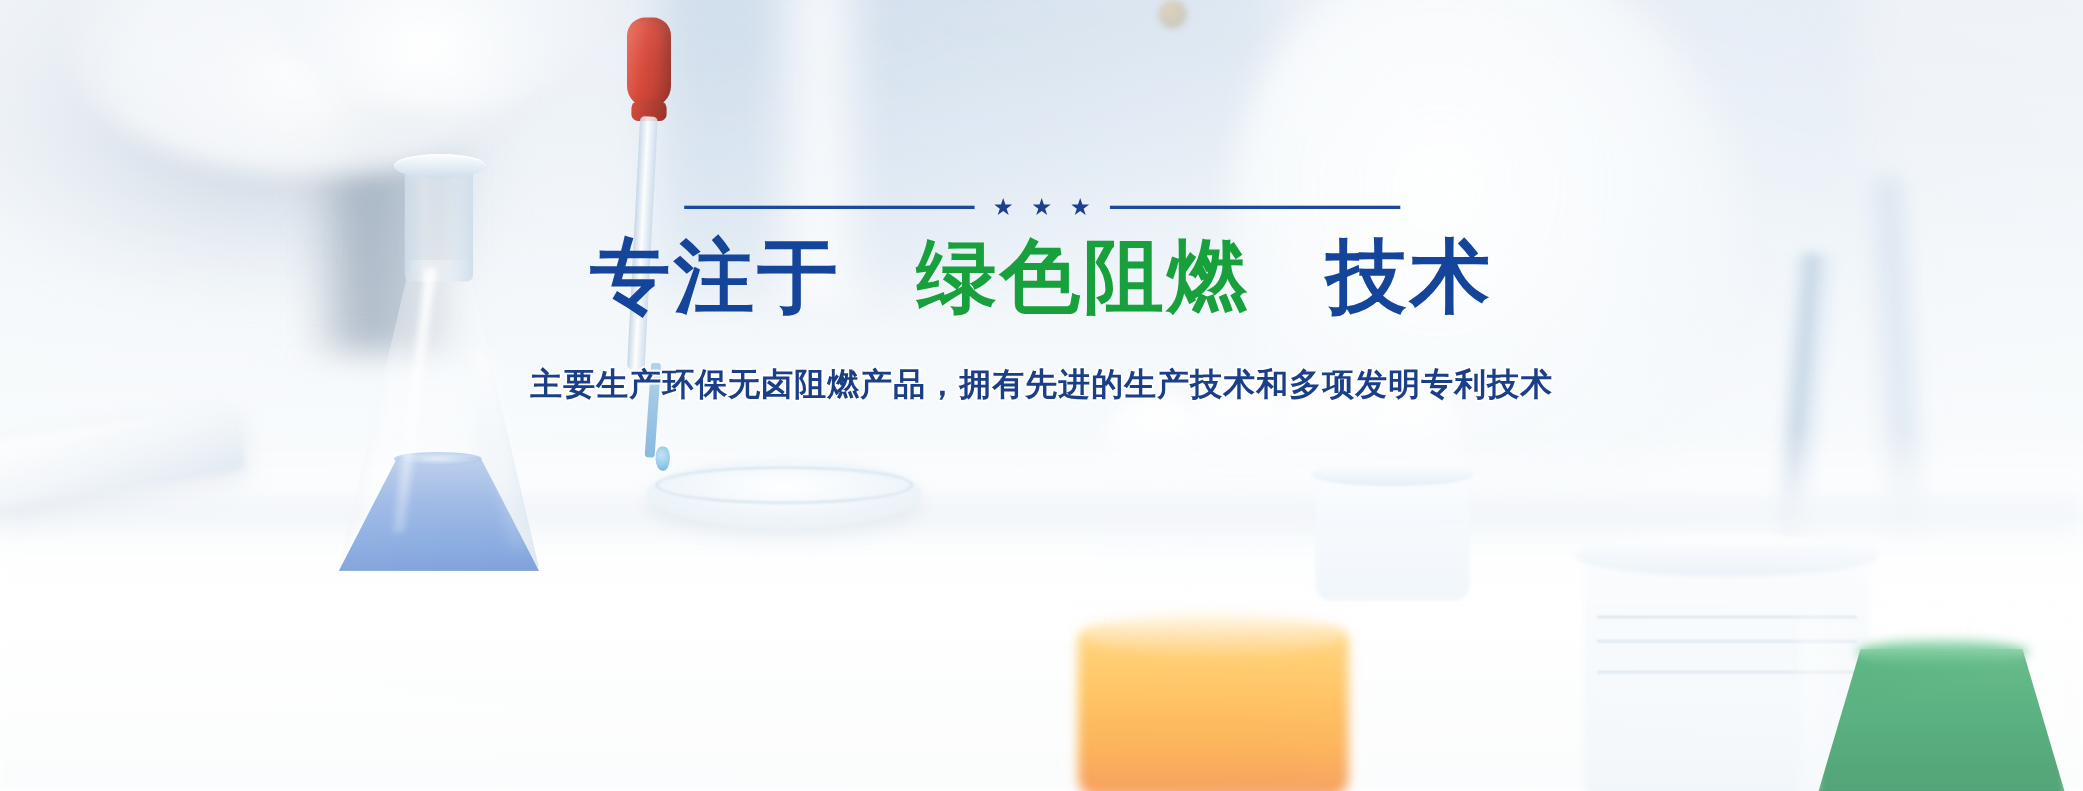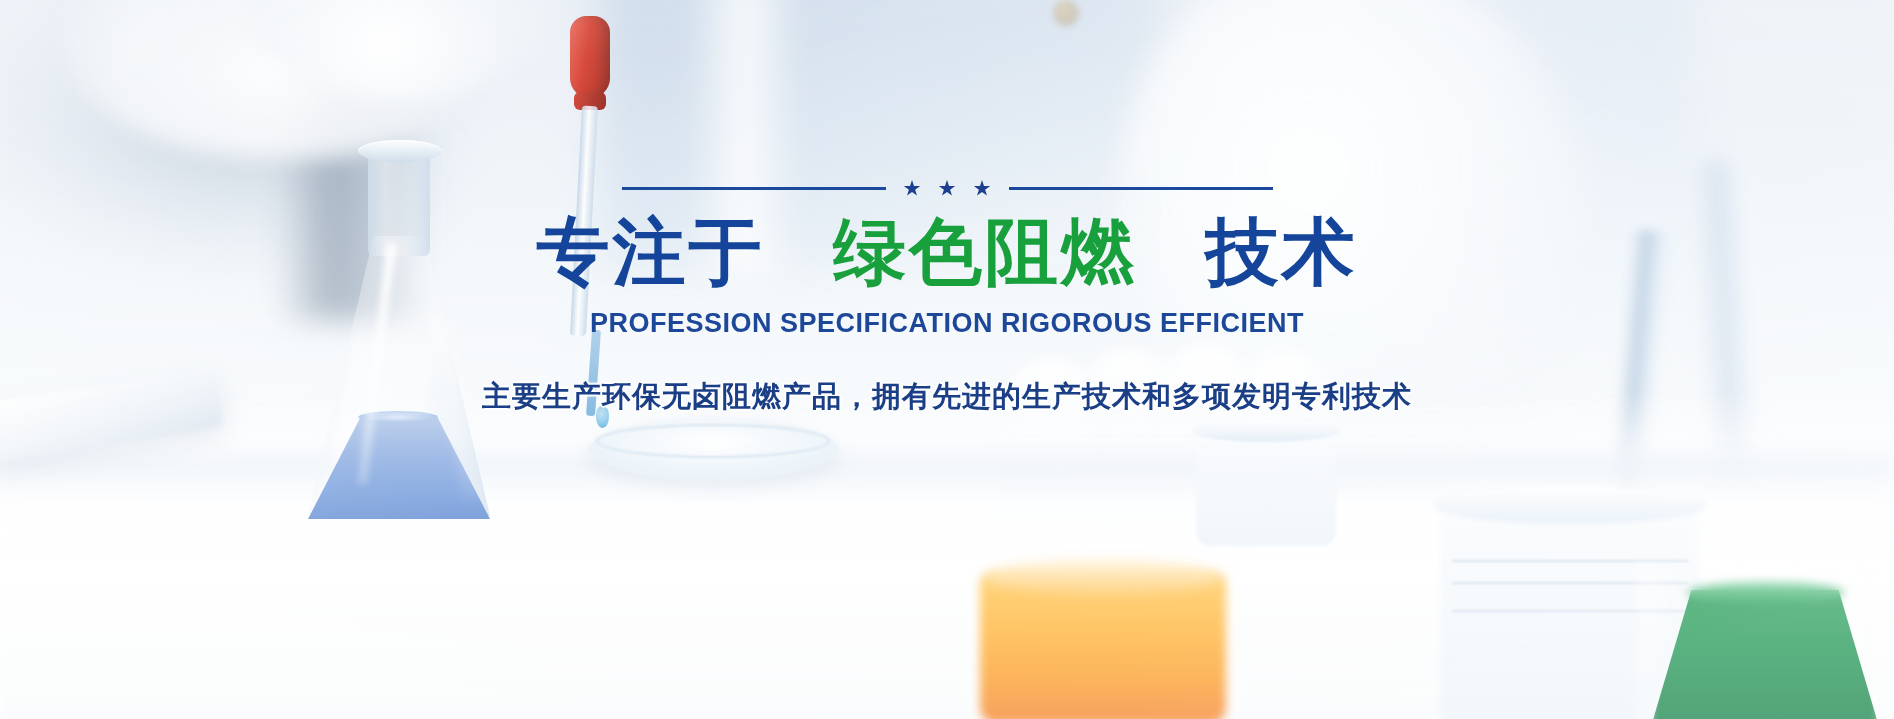--- a/index.html
+++ b/index.html
@@ -466,18 +466,17 @@
     </div>
 
     <div class="headline">
       <span class="blue">专注于</span>
       <span class="gap"></span>
       <span class="green">绿色阻燃</span>
       <span class="gap"></span>
       <span class="blue">技术</span>
     </div>
 
-    <div class="subtitle-en">PROFESSION SPECIFICATION RIGOROUS EFFICIENT</div>
 
     <div class="subtitle-cn">主要生产环保无卤阻燃产品，拥有先进的生产技术和多项发明专利技术</div>
 
   </div>
 </div>
 
 </body></html>

